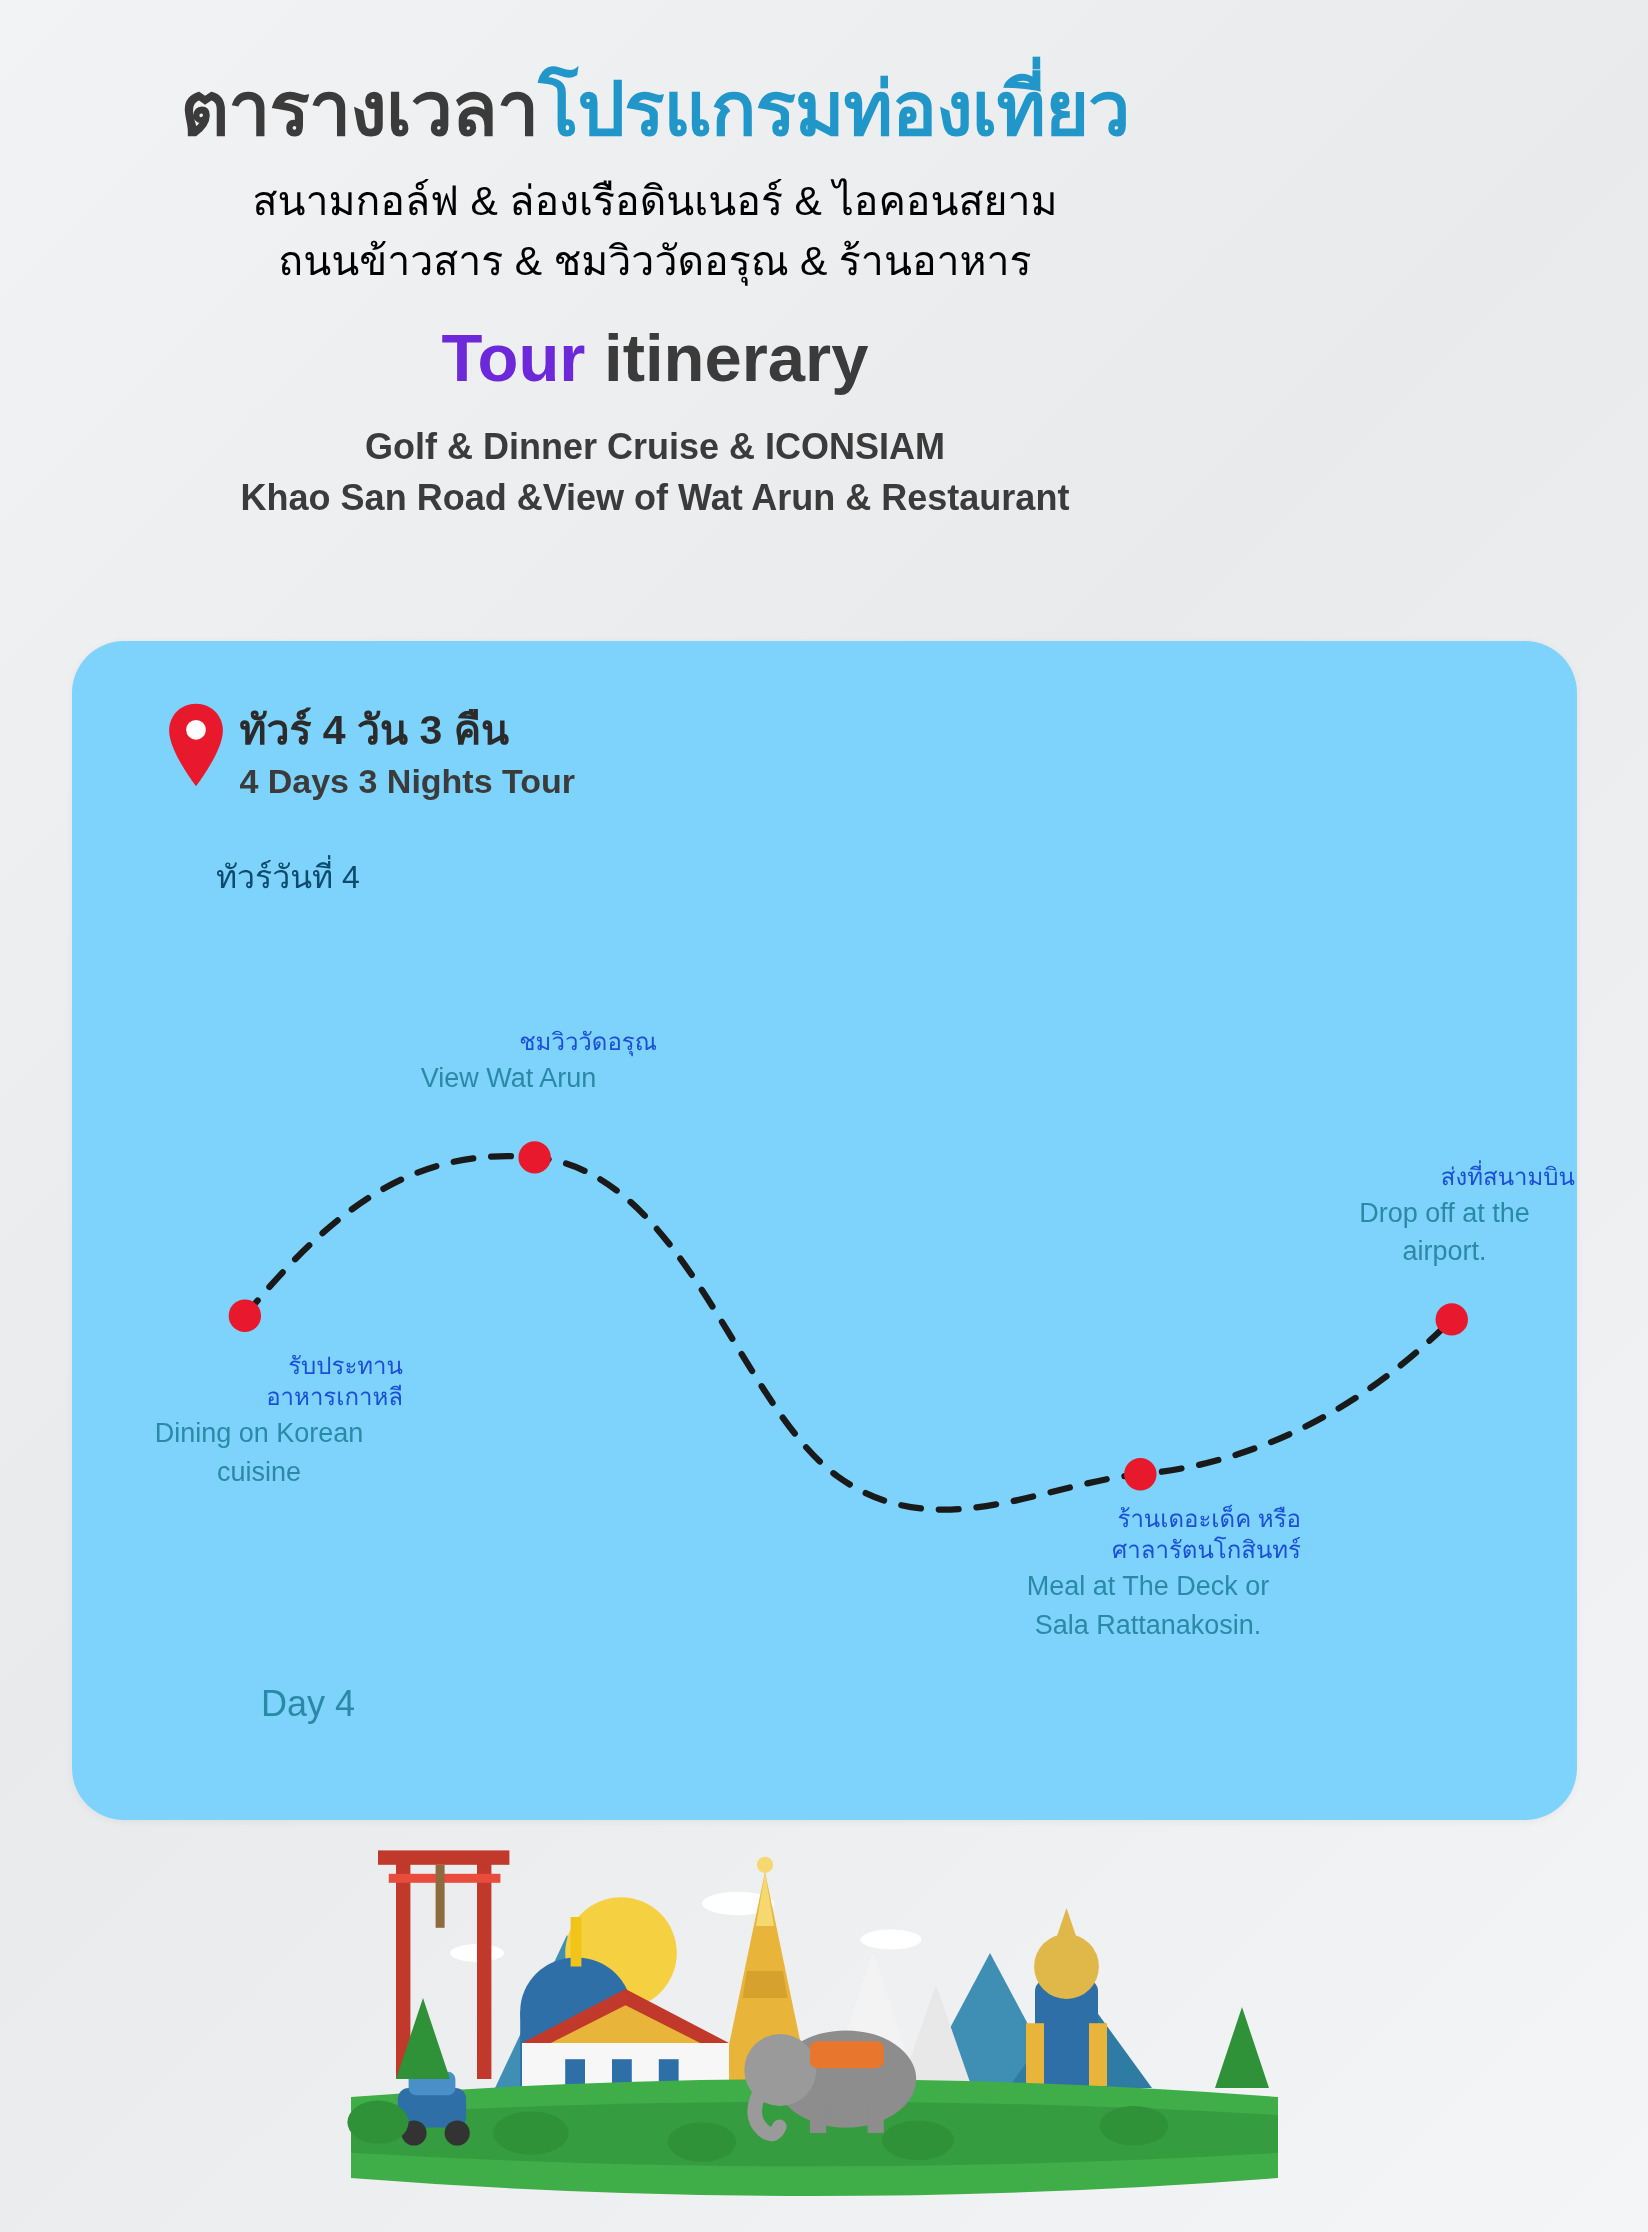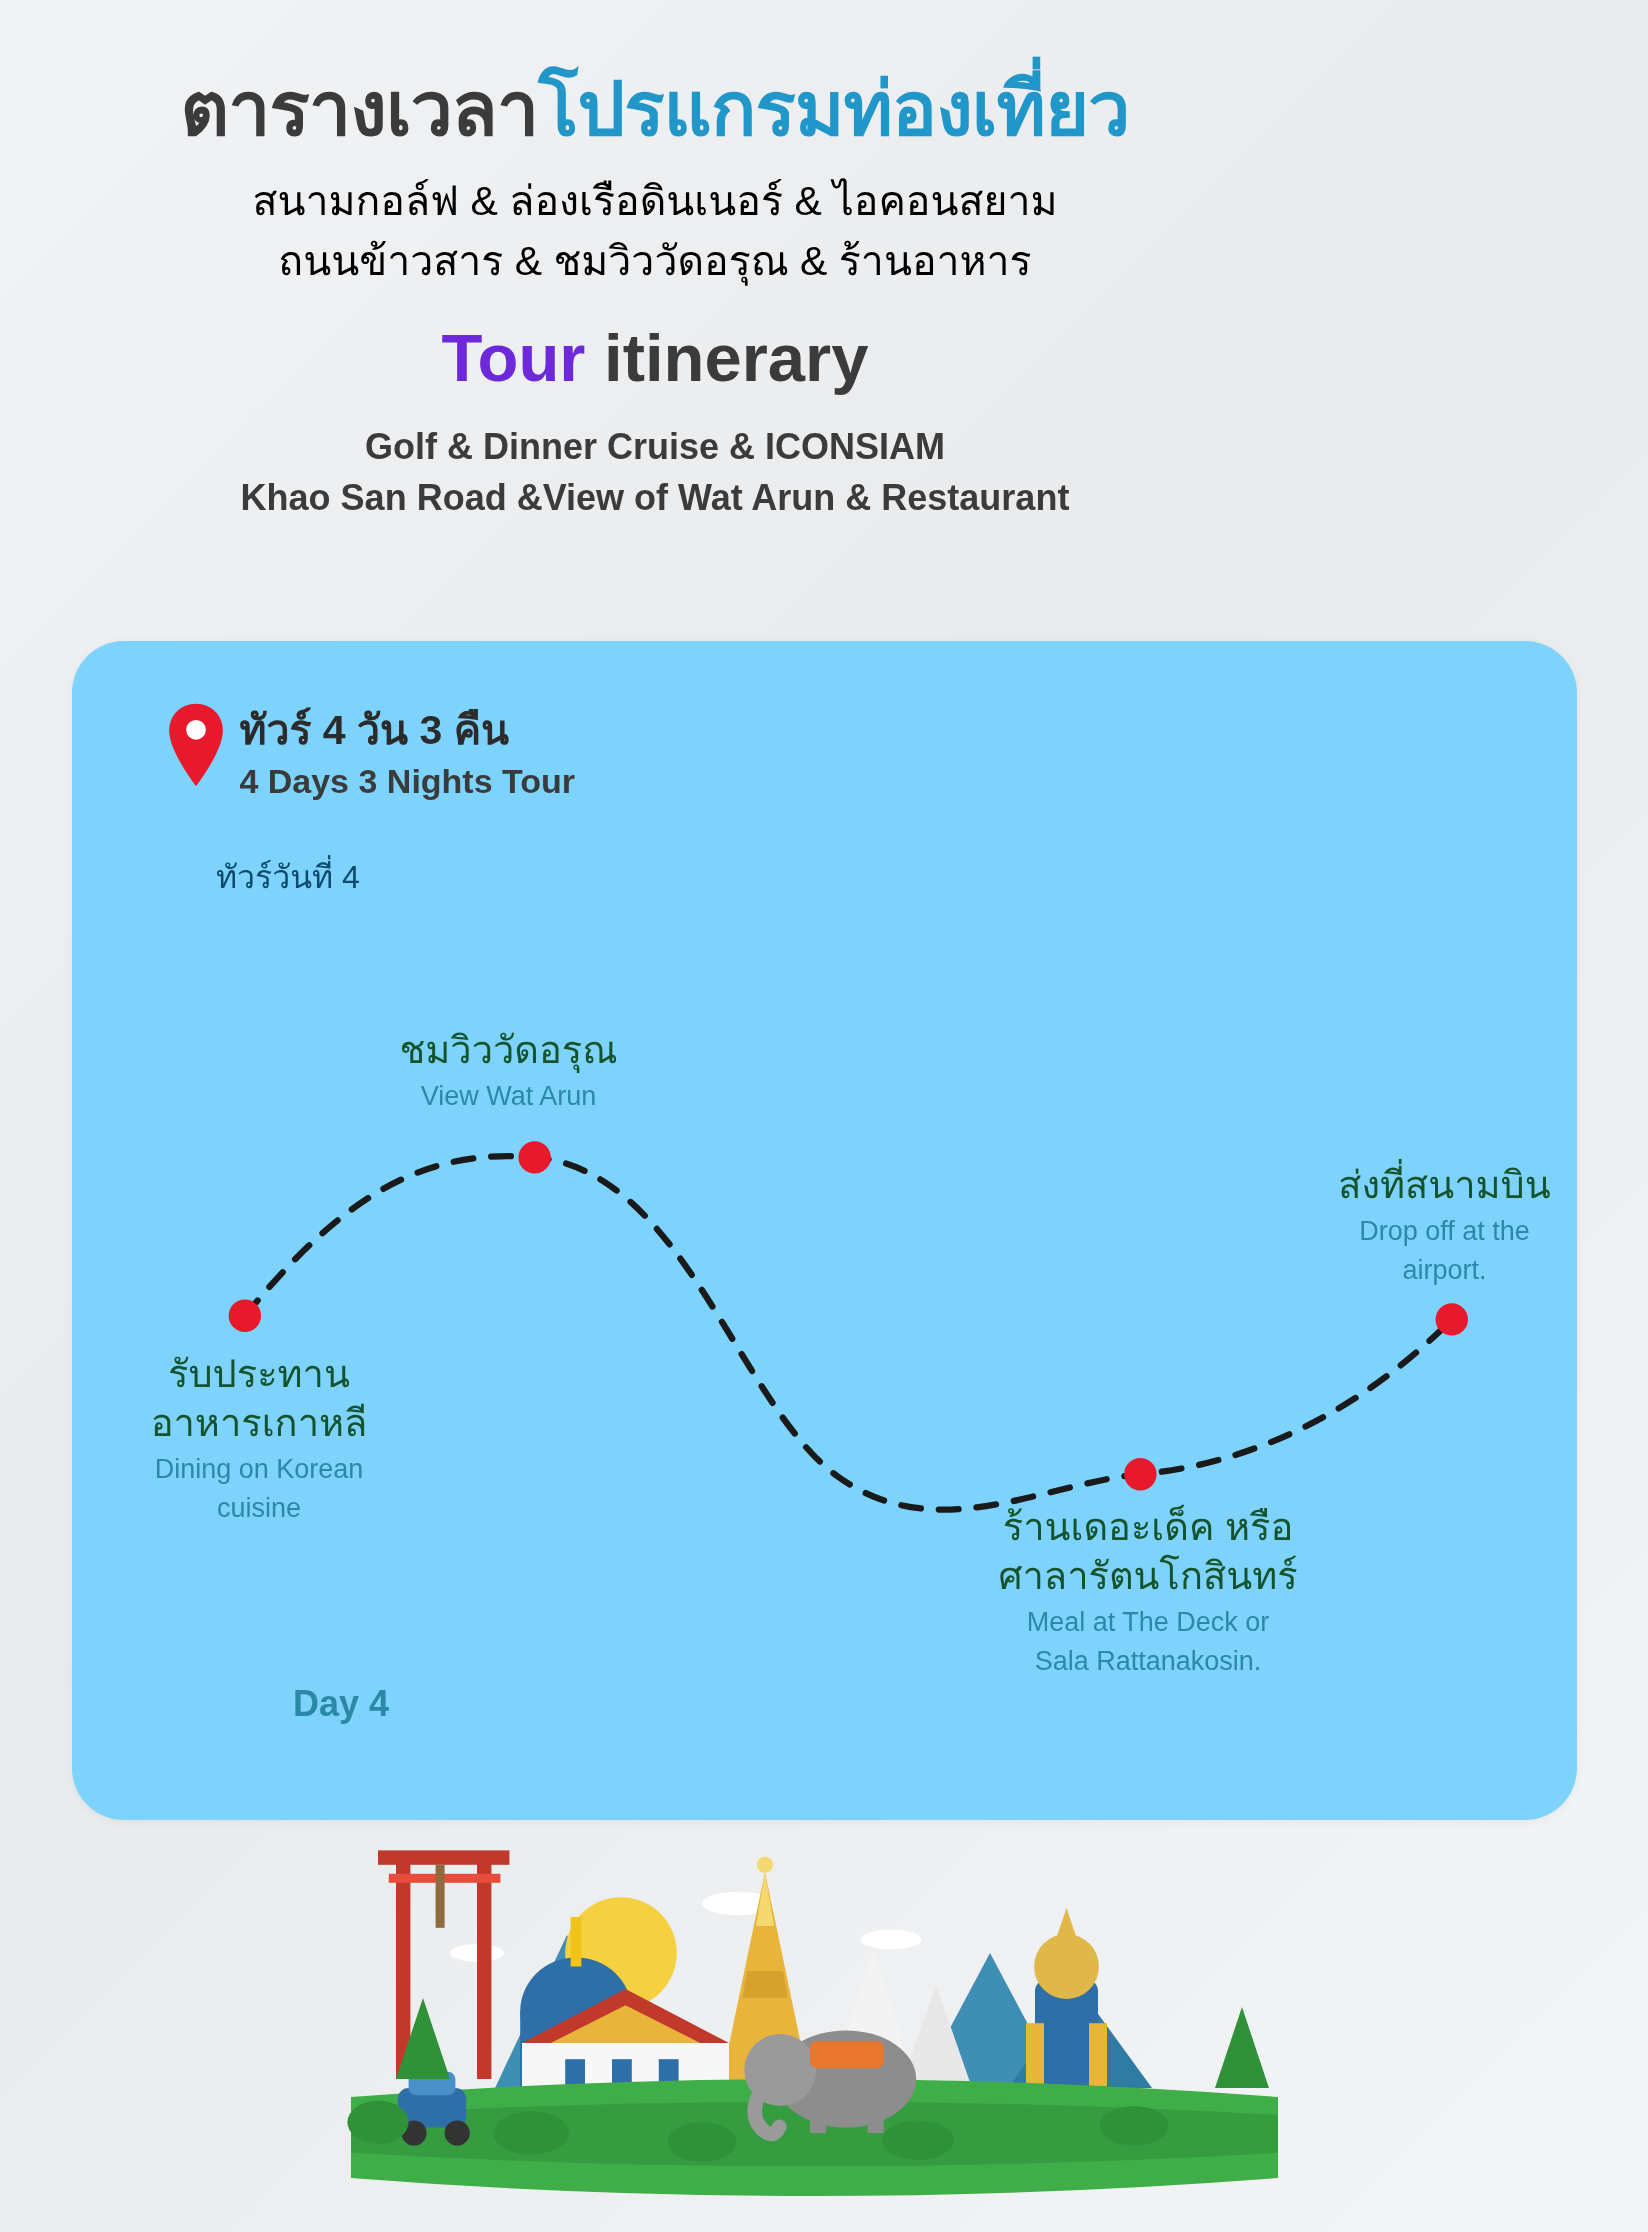--- a/index.html
+++ b/index.html
@@ -109,43 +109,43 @@
     font-size: 32px;
     font-weight: normal;
     color: #0c4a6e;
   }
   .day-label-en {
     position: absolute;
     left: 261px;
     top: 1683px;
     font-size: 36px;
     color: #2b89a8;
-    font-weight: bold;
-    margin-left: 32px;
+    font-weight: normal;
   }
 
   
   .route {
     position: absolute;
     left: 0;
     top: 0;
     width: 1648px;
     height: 2232px;
     pointer-events: none;
   }
 
   
   .stop-label {
     position: absolute;
     text-align: center;
     line-height: 1.3;
   }
   .stop-thai {
-    font-size: 38px;
-    color: #14532d;
+    font-size: 24px;
+    color: #1d4ed8;
+    text-align: right;
   }
   .stop-en {
     font-size: 27px;
     color: #2b89a8;
     margin-top: 3.6px;
   }
 
   #label-korean {
     left: 115px;
     top: 1350px;

